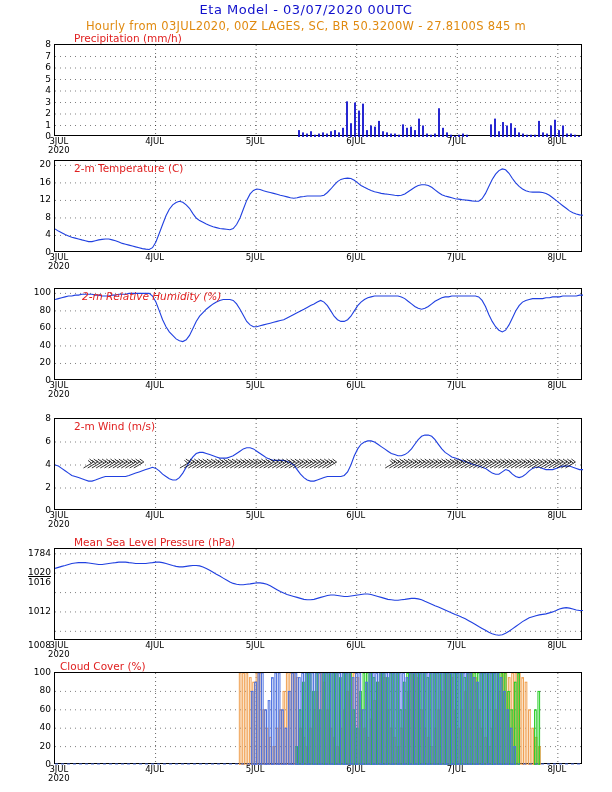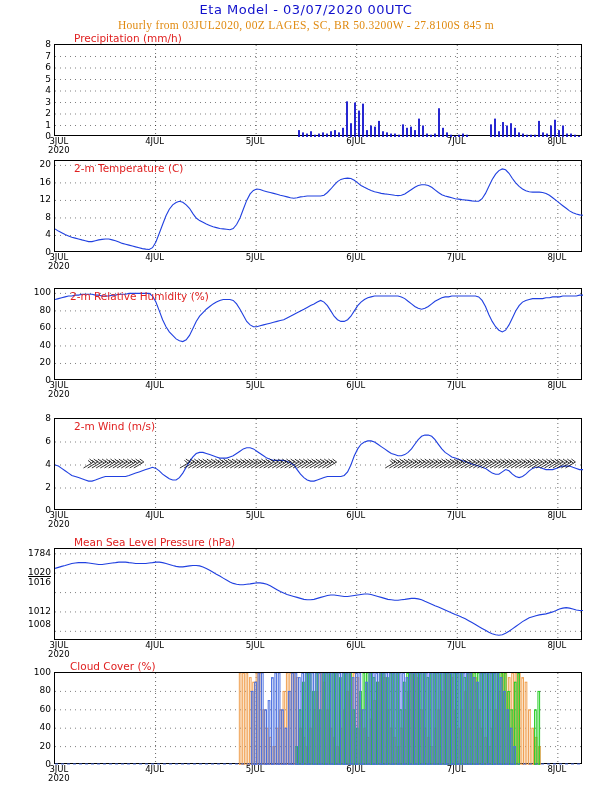--- a/index.html
+++ b/index.html
@@ -1,21 +1,21 @@
 <!DOCTYPE html>
 <html><head>
 <meta charset="utf-8">
 <style>
   html,body{margin:0;padding:0;background:#ffffff;}
   body{width:612px;height:792px;font-family:"DejaVu Sans",sans-serif;}
   .page{position:relative;width:612px;height:792px;overflow:hidden;}
 
   .hdr{position:absolute;left:0;right:0;text-align:center;}
   .hdr1{top:2px;color:#1010cc;font-size:13px;letter-spacing:.5px;}
-  .hdr2{top:19px;color:#e08a10;font-size:11.5px;letter-spacing:.3px;font-family:Liberation Serif, serif;}
+  .hdr2{top:19px;color:#e08a10;font-size:11.5px;letter-spacing:.3px;}
 
   .panel{position:absolute;left:54px;}
   .plot{position:absolute;left:0;top:0;border:1px solid #000;box-sizing:border-box;background:#fff;}
   .ptitle{position:absolute;font-size:10.5px;color:#e02020;white-space:nowrap;}
 
   .ylab{position:absolute;right:100%;margin-right:3px;font-size:9px;color:#000;transform:translateY(-50%);text-align:right;white-space:nowrap;}
   .xlab{position:absolute;top:100%;margin-top:1px;font-size:8.5px;color:#000;transform:translateX(-50%);white-space:nowrap;text-align:center;line-height:9px;}
 
   .leg{position:absolute;font-size:9.5px;white-space:nowrap;}
   .legsw{display:inline-block;width:7px;height:7px;border:1px solid #000;margin-right:3px;vertical-align:-1px;}
@@ -182,21 +182,21 @@
         <div class="ylab" style="top: 56.9524px;">40</div>
         <div class="ylab" style="top: 39.4286px;">60</div>
         <div class="ylab" style="top: 21.9048px;">80</div>
         <div class="ylab" style="top: 4.38095px;">100</div>
         <div class="xlab" style="left: 0px; transform: translateX(-6px);"><span>3JUL</span><br><span>2020</span></div>
         <div class="xlab" style="left: 100.571px;"><span>4JUL</span></div>
         <div class="xlab" style="left: 201.143px;"><span>5JUL</span></div>
         <div class="xlab" style="left: 301.714px;"><span>6JUL</span></div>
         <div class="xlab" style="left: 402.286px;"><span>7JUL</span></div>
         <div class="xlab" style="left: 502.857px;"><span>8JUL</span></div>
-        <div class="ptitle" style="left: 16px; top: 2px;">2-m Relative Humidity (%)</div>
+        <div class="ptitle" style="left: 28px; top: 2px; font-style: italic;">2-m Relative Humidity (%)</div>
       </div>
       <div class="panel" style="top: 418px; width: 528px; height: 92px;">
         <div class="plot" style="width: 528px; height: 92px;">
           <svg width="528" height="92" viewBox="0 0 528 92">
             <line x1="100.57142857142857" x2="100.57142857142857" y1="0" y2="92" stroke="#000" stroke-width="0.6" stroke-dasharray="1,3"></line>
             <line x1="201.14285714285714" x2="201.14285714285714" y1="0" y2="92" stroke="#000" stroke-width="0.6" stroke-dasharray="1,3"></line>
             <line x1="301.7142857142857" x2="301.7142857142857" y1="0" y2="92" stroke="#000" stroke-width="0.6" stroke-dasharray="1,3"></line>
             <line x1="402.2857142857143" x2="402.2857142857143" y1="0" y2="92" stroke="#000" stroke-width="0.6" stroke-dasharray="1,3"></line>
             <line x1="502.85714285714283" x2="502.85714285714283" y1="0" y2="92" stroke="#000" stroke-width="0.6" stroke-dasharray="1,3"></line>
             <line x1="0" x2="528" y1="69" y2="69" stroke="#000" stroke-width="0.5" stroke-dasharray="1,4"></line>
@@ -692,21 +692,21 @@
             <line x1="402.2857142857143" x2="402.2857142857143" y1="0" y2="92" stroke="#000" stroke-width="0.6" stroke-dasharray="1,3"></line>
             <line x1="502.85714285714283" x2="502.85714285714283" y1="0" y2="92" stroke="#000" stroke-width="0.6" stroke-dasharray="1,3"></line>
             <line x1="0" x2="528" y1="82.3157894736842" y2="82.3157894736842" stroke="#000" stroke-width="0.5" stroke-dasharray="1,4"></line>
             <line x1="0" x2="528" y1="62.94736842105263" y2="62.94736842105263" stroke="#000" stroke-width="0.5" stroke-dasharray="1,4"></line>
             <line x1="0" x2="528" y1="43.578947368421055" y2="43.578947368421055" stroke="#000" stroke-width="0.5" stroke-dasharray="1,4"></line>
             <line x1="0" x2="528" y1="24.21052631578948" y2="24.21052631578948" stroke="#000" stroke-width="0.5" stroke-dasharray="1,4"></line>
             <line x1="0" x2="528" y1="4.8421052631579045" y2="4.8421052631579045" stroke="#000" stroke-width="0.5" stroke-dasharray="1,4"></line>
             <path d="M 0.0 19.4 L 3.4 18.4 L 6.7 17.4 L 10.1 16.5 L 13.5 15.5 L 16.8 14.5 L 20.2 14.0 L 23.5 13.6 L 26.9 13.6 L 30.3 13.6 L 33.6 14.0 L 37.0 14.5 L 40.4 15.0 L 43.7 15.5 L 47.1 15.5 L 50.4 15.0 L 53.8 14.5 L 57.2 14.0 L 60.5 13.6 L 63.9 13.1 L 67.3 13.1 L 70.6 13.1 L 74.0 13.6 L 77.4 14.0 L 80.7 14.5 L 84.1 14.5 L 87.4 14.5 L 90.8 14.5 L 94.2 14.0 L 97.5 13.6 L 100.9 13.1 L 104.3 13.1 L 107.6 13.6 L 111.0 14.5 L 114.3 15.5 L 117.7 16.5 L 121.1 17.4 L 124.4 17.9 L 127.8 17.9 L 131.2 17.4 L 134.5 16.9 L 137.9 16.5 L 141.2 16.5 L 144.6 16.9 L 148.0 17.9 L 151.3 19.4 L 154.7 21.3 L 158.1 23.2 L 161.4 25.2 L 164.8 27.1 L 168.2 29.1 L 171.5 31.0 L 174.9 32.9 L 178.2 34.4 L 181.6 35.3 L 185.0 35.8 L 188.3 35.8 L 191.7 35.3 L 195.1 34.9 L 198.4 34.4 L 201.8 33.9 L 205.1 33.9 L 208.5 34.4 L 211.9 35.3 L 215.2 36.8 L 218.6 38.7 L 222.0 40.7 L 225.3 42.6 L 228.7 44.1 L 232.1 45.5 L 235.4 46.5 L 238.8 47.5 L 242.1 48.4 L 245.5 49.4 L 248.9 50.4 L 252.2 50.8 L 255.6 50.8 L 259.0 50.4 L 262.3 49.4 L 265.7 48.4 L 269.0 47.5 L 272.4 46.5 L 275.8 46.0 L 279.1 46.0 L 282.5 46.5 L 285.9 47.0 L 289.2 47.5 L 292.6 47.5 L 295.9 47.0 L 299.3 46.5 L 302.7 46.0 L 306.0 45.5 L 309.4 45.0 L 312.8 45.0 L 316.1 45.5 L 319.5 46.5 L 322.9 47.5 L 326.2 48.4 L 329.6 49.4 L 332.9 50.4 L 336.3 50.8 L 339.7 51.3 L 343.0 51.3 L 346.4 50.8 L 349.8 50.4 L 353.1 49.9 L 356.5 49.4 L 359.8 49.4 L 363.2 49.9 L 366.6 50.8 L 369.9 52.3 L 373.3 53.7 L 376.7 55.2 L 380.0 56.7 L 383.4 58.1 L 386.8 59.6 L 390.1 61.0 L 393.5 62.5 L 396.8 63.9 L 400.2 65.4 L 403.6 66.8 L 406.9 68.3 L 410.3 69.7 L 413.7 71.7 L 417.0 73.6 L 420.4 75.5 L 423.7 77.5 L 427.1 79.4 L 430.5 81.3 L 433.8 83.3 L 437.2 84.7 L 440.6 85.7 L 443.9 86.2 L 447.3 85.7 L 450.6 84.3 L 454.0 82.3 L 457.4 79.9 L 460.7 77.5 L 464.1 75.1 L 467.5 72.6 L 470.8 70.7 L 474.2 68.8 L 477.6 67.8 L 480.9 66.8 L 484.3 65.9 L 487.6 65.4 L 491.0 64.9 L 494.4 63.9 L 497.7 62.9 L 501.1 61.5 L 504.5 60.0 L 507.8 59.1 L 511.2 58.6 L 514.5 59.1 L 517.9 60.0 L 521.3 61.0 L 524.6 61.5 L 528.0 61.5" fill="none" stroke="#2040e0" stroke-width="1.1"></path>
           </svg>
         </div>
-        <div class="ylab" style="top: 76px;">1008</div>
+        <div class="ylab" style="top: 97px;">1008</div>
         <div class="ylab" style="top: 62.9474px;">1012</div>
         <div class="ylab" style="top: 34px;">1016</div>
         <div class="ylab" style="top: 24.2105px; text-decoration: underline;">1020</div>
         <div class="ylab" style="top: 4.84211px;">1784</div>
         <div class="xlab" style="left: 0px; transform: translateX(-6px);"><span>3JUL</span><br><span>2020</span></div>
         <div class="xlab" style="left: 100.571px;"><span>4JUL</span></div>
         <div class="xlab" style="left: 201.143px;"><span>5JUL</span></div>
         <div class="xlab" style="left: 301.714px;"><span>6JUL</span></div>
         <div class="xlab" style="left: 402.286px;"><span>7JUL</span></div>
         <div class="xlab" style="left: 502.857px;"><span>8JUL</span></div>
@@ -970,17 +970,17 @@
         <div class="ylab" style="top: 55.2px;">40</div>
         <div class="ylab" style="top: 36.8px;">60</div>
         <div class="ylab" style="top: 18.4px;">80</div>
         <div class="ylab" style="top: 0px;">100</div>
         <div class="xlab" style="left: 0px; transform: translateX(-6px);"><span>3JUL</span><br><span>2020</span></div>
         <div class="xlab" style="left: 100.571px;"><span>4JUL</span></div>
         <div class="xlab" style="left: 201.143px;"><span>5JUL</span></div>
         <div class="xlab" style="left: 301.714px;"><span>6JUL</span></div>
         <div class="xlab" style="left: 402.286px;"><span>7JUL</span></div>
         <div class="xlab" style="left: 502.857px;"><span>8JUL</span></div>
-        <div class="ptitle" style="left: 6px; top: -12px; margin-left: 10px;">Cloud Cover (%)</div>
+        <div class="ptitle" style="left: 6px; top: -12px;">Cloud Cover (%)</div>
       </div>
     </div>
 
 </div>
 
 </body></html>

